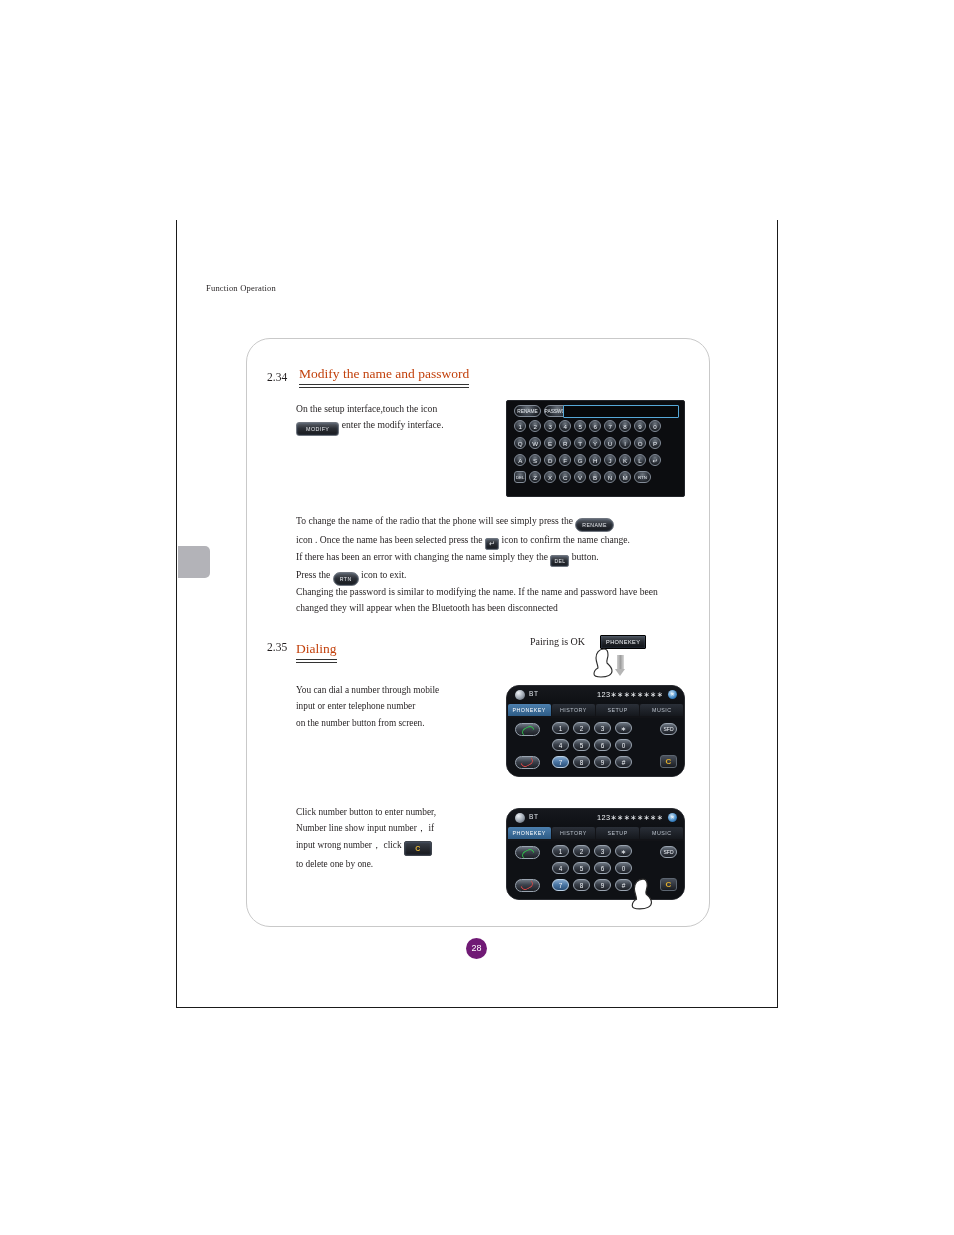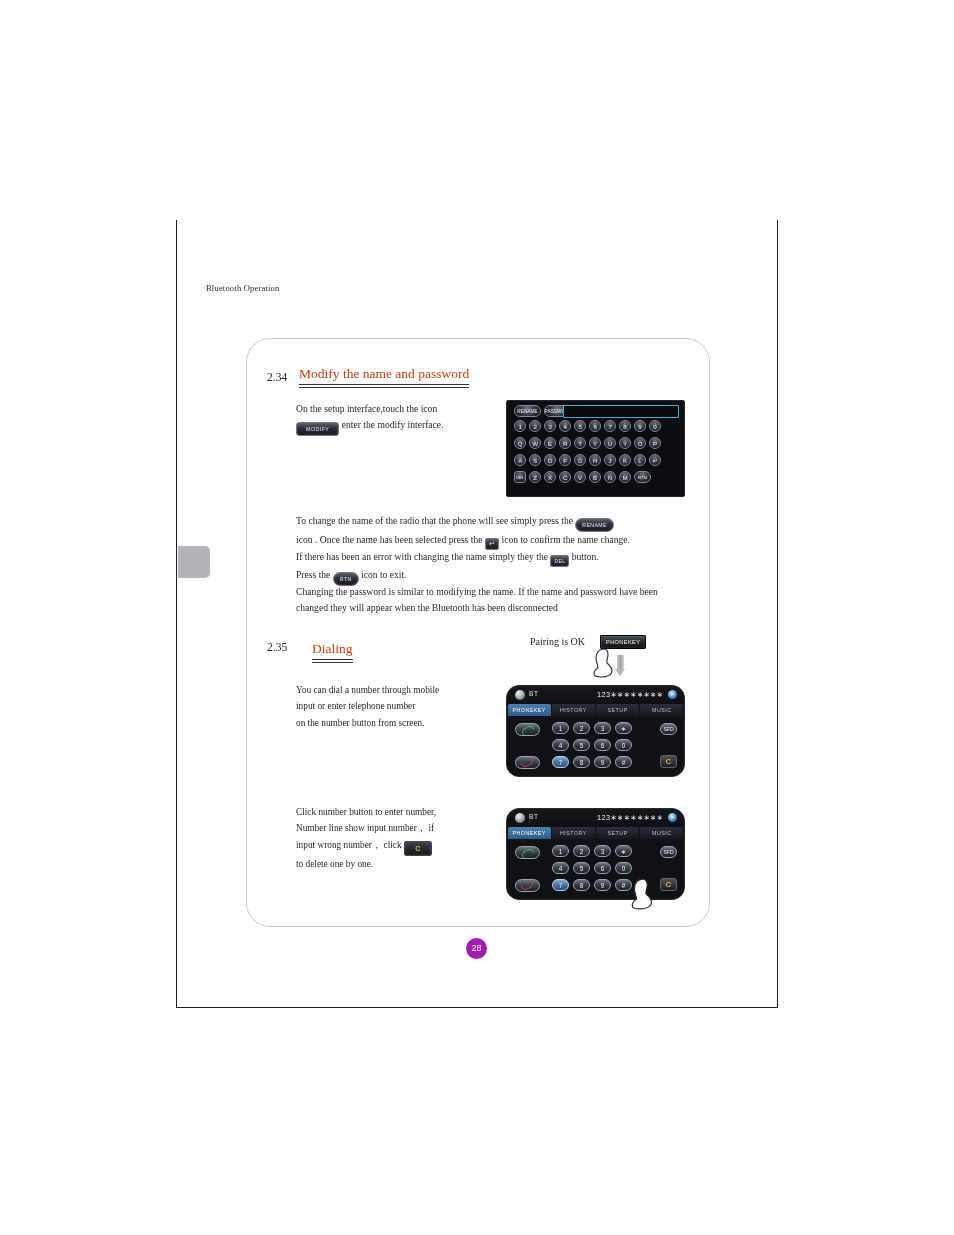--- a/index.html
+++ b/index.html
@@ -146,21 +146,21 @@
   .down-arrow .stem{width:7px;height:14px;margin:0 auto;
         background:linear-gradient(90deg,#cdcdcd,#9e9e9e 50%,#d8d8d8);}
   .down-arrow .tip{width:0;height:0;border-left:5.5px solid transparent;
         border-right:5.5px solid transparent;border-top:7px solid #b5b5b5;}
 
   
   #pairing-label{position:absolute;left:530px;top:636px;font-size:10px;color:#231f20;}
 
   
   #page-number{position:absolute;left:466px;top:938px;width:21px;height:21px;
-        border-radius:50%;background:#a21caf;color:#ffffff;font-size:9px;
+        border-radius:50%;background:#701a75;color:#ffffff;font-size:9px;
         line-height:21px;text-align:center;font-family:"Liberation Sans",sans-serif;}
 </style>
 </head>
 <body>
 
 <div id="photo-strip">
   <div class="ph ph1"></div>
   <div class="ph ph2"></div>
   <div class="ph ph3"></div>
   <div class="ph ph4"></div>
@@ -170,21 +170,21 @@
   <div class="ovl ovlG"></div>
   <div class="ovl ovlA"></div>
   <div class="ovl ovlC"></div>
   <div class="ovl ovlB"></div>
   <div class="ovl ovlF"></div>
   <div class="ovl ovlE"></div>
 </div>
 
 <div id="page-sheet" class="noborder-top"></div>
 
-<div id="running-head">Bluetooth Operation</div>
+<div id="running-head">Function Operation</div>
 
 <div id="side-tab"></div>
 
 <div id="content-card"></div>
 
 <div class="sec-num" style="left:267px;top:371px;">2.34</div>
 <div class="sec-title" style="left:299px;top:366px;">
   <span>Modify the name and password</span>
   <span class="rule"></span>
 </div>
@@ -259,21 +259,21 @@
 </div>
 
 <div class="body-txt" style="left:296px;top:549px;width:392px;">
   <span>If there has been an error with changing the name simply they the </span><span class="ibtn ibtn-sq">DEL</span><span> button.</span><br>
   <span>Press the </span><span class="ibtn ibtn-pill">RTN</span><span> icon to exit.</span>
 </div>
 
 <div class="body-txt" style="left:296px;top:584px;width:380px;">Changing the password is similar to modifying the name. If the name and password have been changed they will appear when the Bluetooth has been disconnected</div>
 
 <div class="sec-num" style="left:267px;top:641px;">2.35</div>
-<div class="sec-title" style="left:312px;top:641px;">
+<div class="sec-title" style="left:296px;top:641px;">
   <span>Dialing</span>
   <span class="rule"></span>
 </div>
 
 <div id="pairing-label">Pairing is OK</div>
 <div class="ibtn ibtn-phonekey" style="position:absolute;left:600px;top:635px;">PHONEKEY</div>
 
 <div class="hand" style="left:592px;top:648px;">
   <svg width="26" height="30" viewBox="0 0 26 30">
     <path d="M12 1 C7 1 4 5 4 10 C4 14 6 17 6 20 C4 21 2 23 2 26 C2 28 5 29 9 29 C15 29 20 27 20 23 C20 19 17 17 15 15 C14 13 16 10 16 7 C16 3 15 1 12 1 Z" fill="#ffffff" stroke="#2a2a2a" stroke-width="1.1"></path>

